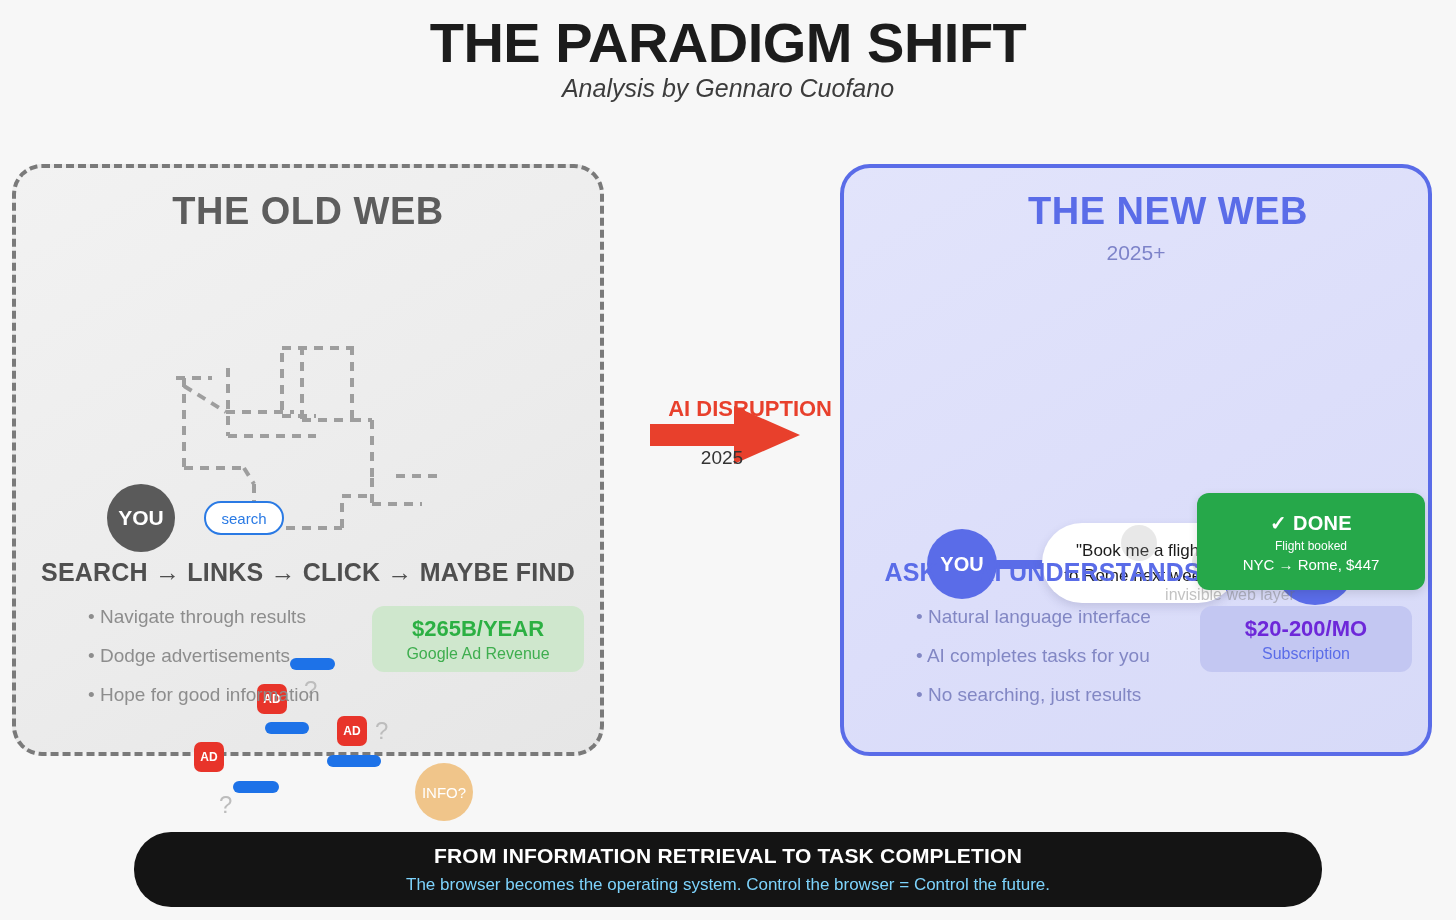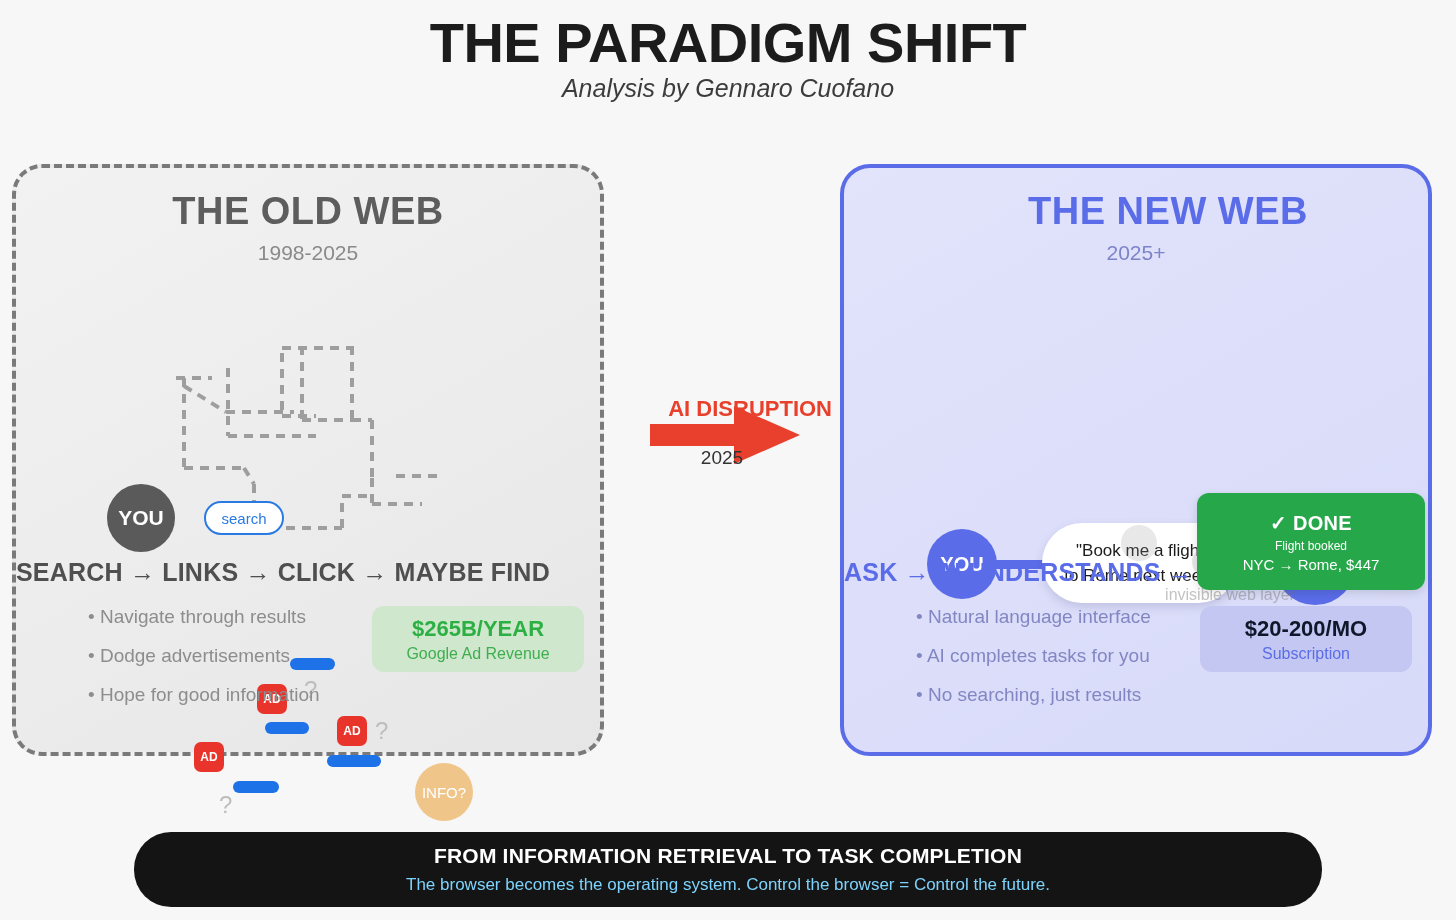--- a/index.html
+++ b/index.html
@@ -78,42 +78,42 @@
   .q1 { left: 288px; top: 368px; }
   .q2 { left: 359px; top: 409px; }
   .q3 { left: 203px; top: 483px; }
   .info-circle {
     left: 399px; top: 455px; width: 58px; height: 58px; border-radius: 50%;
     background: #f0c58a; color: #fff; font-size: 15px; font-weight: 500;
   }
 
   
   .flow-line {
-    position: absolute; left: 0; width: 100%; 
+    position: absolute; left: 0; width: 100%; text-align: center;
     font-size: 25px; font-weight: bold; letter-spacing: 0.2px;
   }
   .panel-old .flow-line { top: 390px; color: #4f4f4f; }
   .panel-new .flow-line { top: 390px; color: #5a6ce8; }
   .bullets { position: absolute; left: 64px; top: 434px; margin-left: 8px; }
   .bullets li {
     list-style: none; font-size: 19px; line-height: 30px; margin-bottom: 9px;
   }
   .panel-old .bullets li { color: #8d8d8d; }
   .panel-new .bullets li { color: #8287c4; }
 
   
   .stat-box {
     position: absolute; width: 212px; height: 66px; border-radius: 12px;
     display: flex; flex-direction: column; align-items: center; justify-content: center;
   }
   .stat-green { left: 356px; top: 438px; background: #cfe7cd; }
   .stat-green .stat-value { color: #2cb043; font-size: 22px; font-weight: bold; }
   .stat-green .stat-label { color: #3fae4f; font-size: 16px; margin-top: 3px; }
   .stat-purple { left: 356px; top: 438px; background: #c3c7f2; }
-  .stat-purple .stat-value { color: #0f172a; font-size: 22px; font-weight: bold; }
+  .stat-purple .stat-value { color: #6d28d9; font-size: 22px; font-weight: bold; }
   .stat-purple .stat-label { color: #5a6ce8; font-size: 16px; margin-top: 3px; }
 
   
   .disrupt-label {
     position: absolute; left: 612px; top: 396px; width: 220px;
     text-align: right; font-size: 22px; font-weight: bold; color: #e8402c;
   }
   .disrupt-year {
     position: absolute; left: 612px; top: 447px; width: 220px;
     text-align: center; font-size: 19px; color: #333;
@@ -177,21 +177,20 @@
 </head>
 <body>
 
 <div id="stage">
 
   <div class="main-title">THE PARADIGM SHIFT</div>
   <div class="main-subtitle">Analysis by Gennaro Cuofano</div>
 
   <div class="panel panel-old">
     <div class="panel-title">THE OLD WEB</div>
-    <div class="panel-era">1998-2025</div>
 
     <div class="maze">
       <svg width="592" height="250">
         <g stroke="#9e9e9e" stroke-width="4" stroke-dasharray="9,7" fill="none" stroke-linecap="butt">
           <path d="M160 70 L196 70"></path>
           <path d="M168 70 L168 160"></path>
           <path d="M168 160 L232 160"></path>
           <path d="M168 78 L210 104"></path>
           <path d="M210 104 L278 104"></path>
           <path d="M212 60 L212 128"></path>

